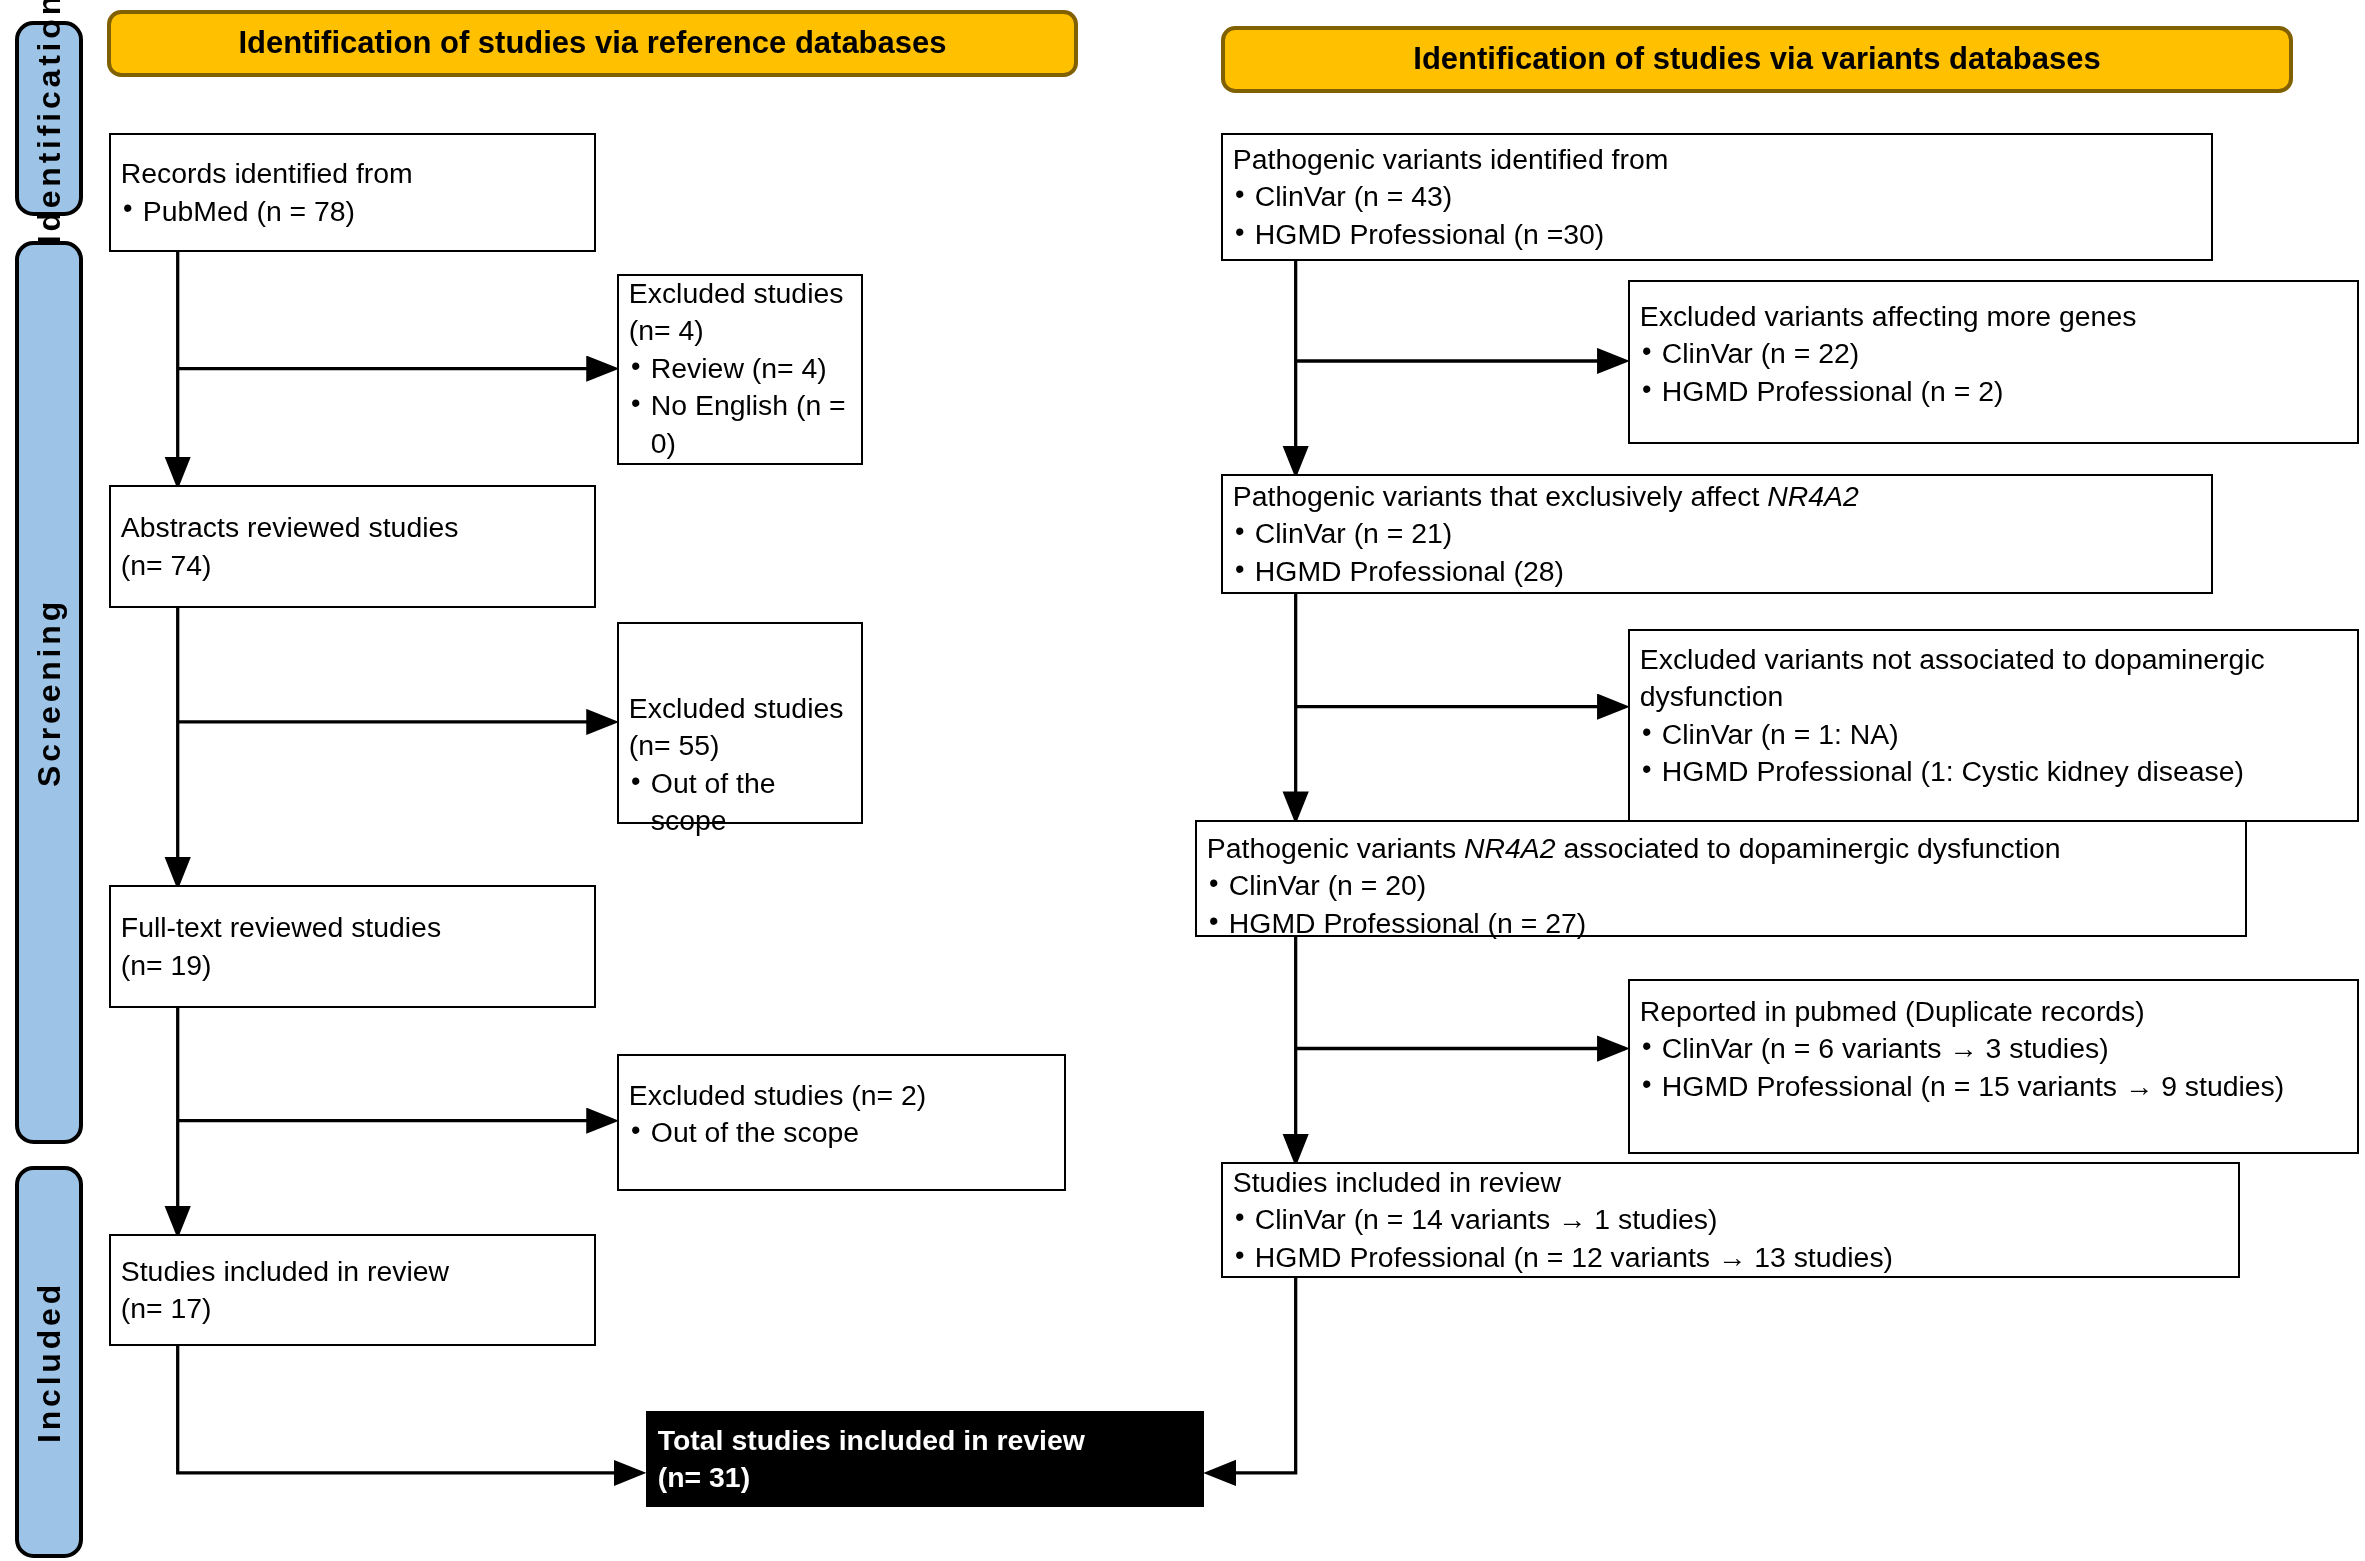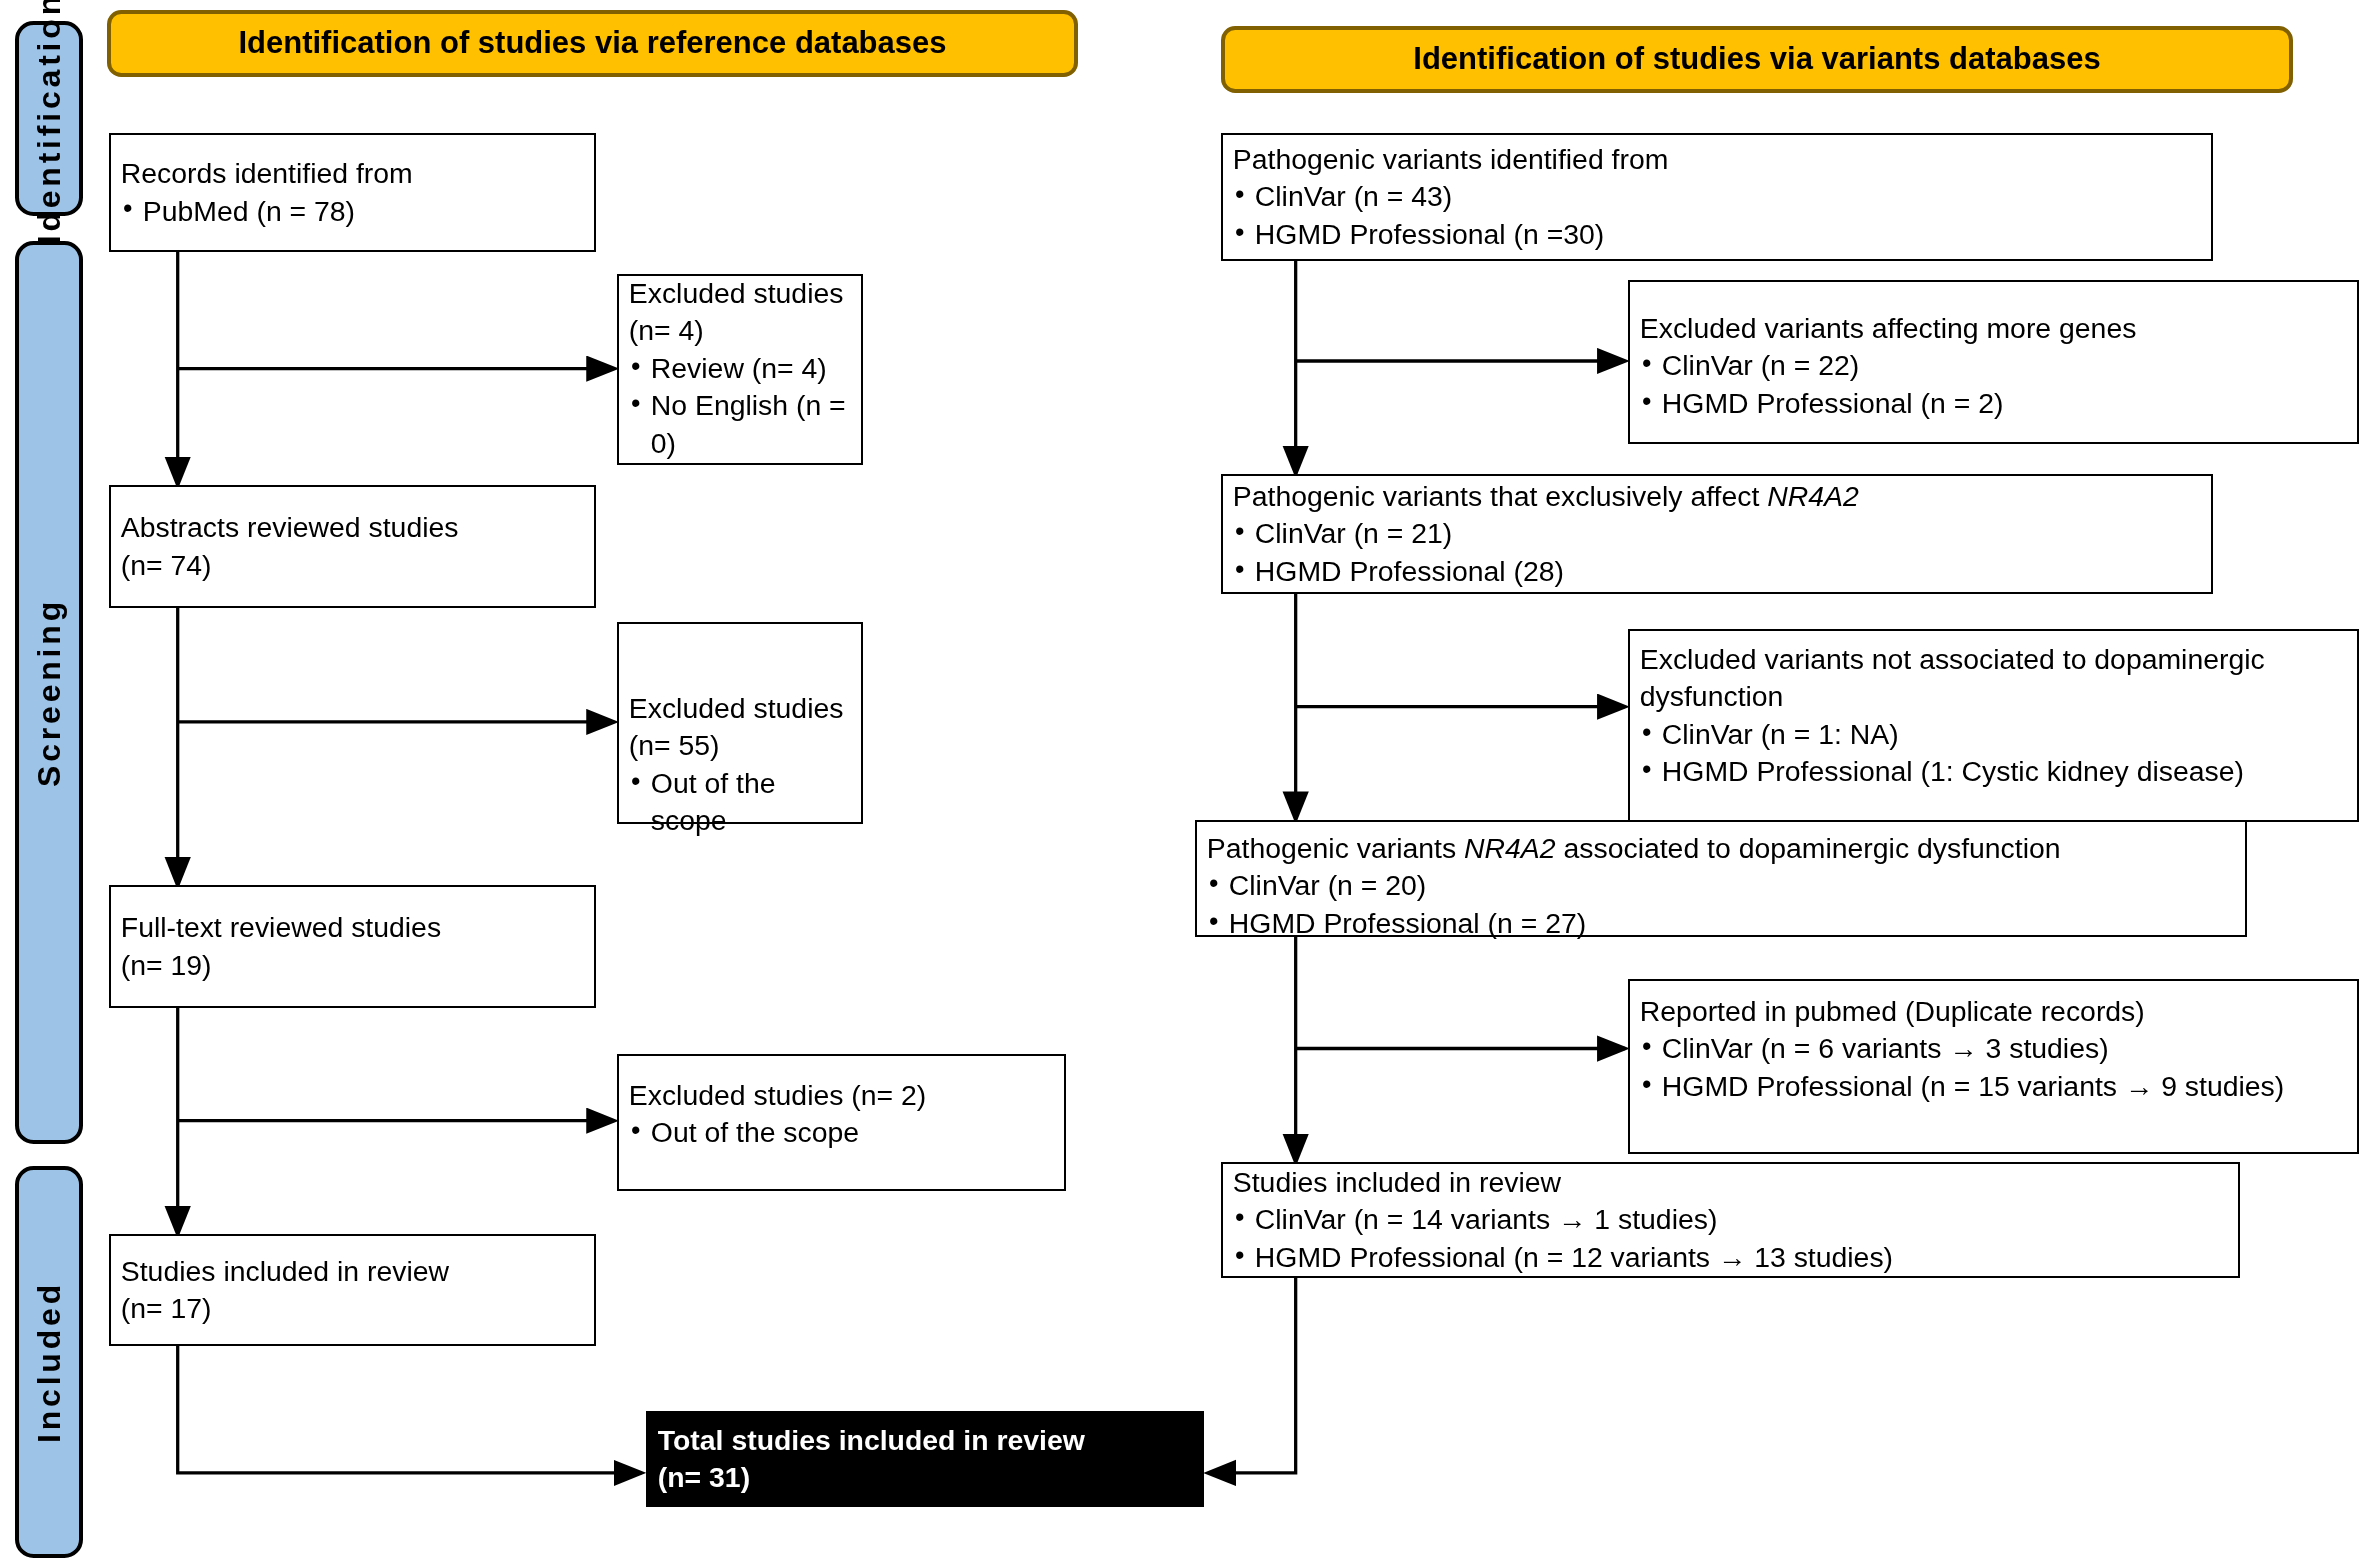--- a/index.html
+++ b/index.html
@@ -167,21 +167,21 @@
     <div class="ttl">Studies included in review</div>
     <div class="li nobullet">(n= 17)</div>
   </div>
 
   <div class="box" style="left:1221px;top:133px;width:992px;height:128px;">
     <div class="ttl">Pathogenic variants identified from</div>
     <div class="li">ClinVar (n = 43)</div>
     <div class="li">HGMD Professional (n =30)</div>
   </div>
 
-  <div class="box" style="left:1628px;top:280px;width:731px;height:164px;justify-content:flex-start;padding-top:28px;">
+  <div class="box" style="left:1628px;top:280px;width:731px;height:164px;justify-content:flex-start;padding-top:16px;">
     <div class="ttl">Excluded variants affecting more genes</div>
     <div class="li">ClinVar (n = 22)</div>
     <div class="li">HGMD Professional (n = 2)</div>
   </div>
 
   <div class="box" style="left:1221px;top:474px;width:992px;height:120px;">
     <div class="ttl"><span>Pathogenic variants that exclusively affect </span><span class="ital">NR4A2</span></div>
     <div class="li">ClinVar (n = 21)</div>
     <div class="li">HGMD Professional (28)</div>
   </div>

